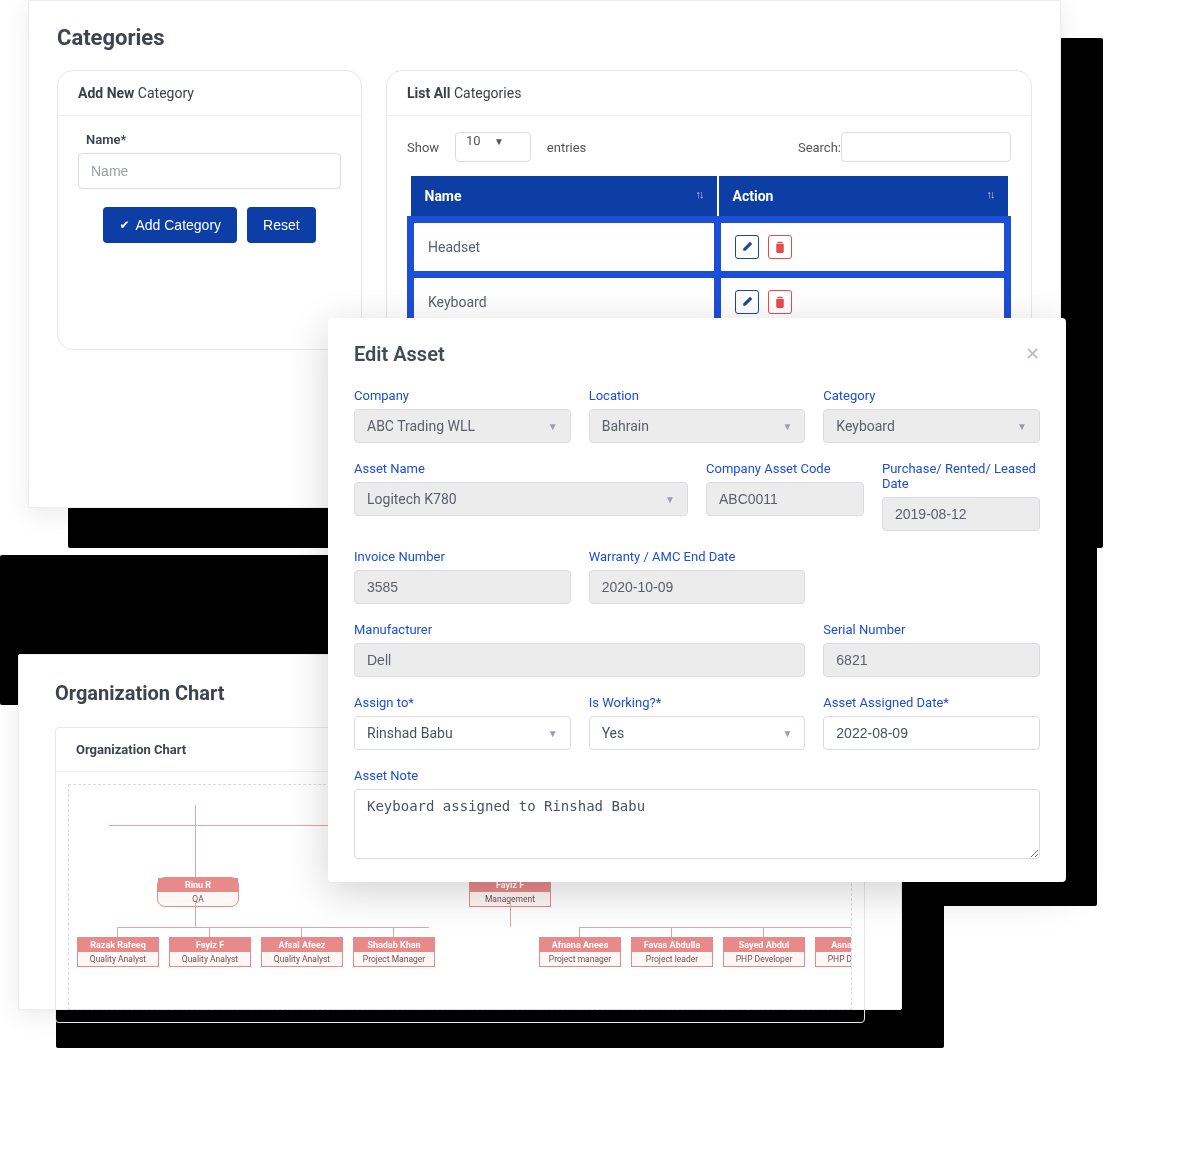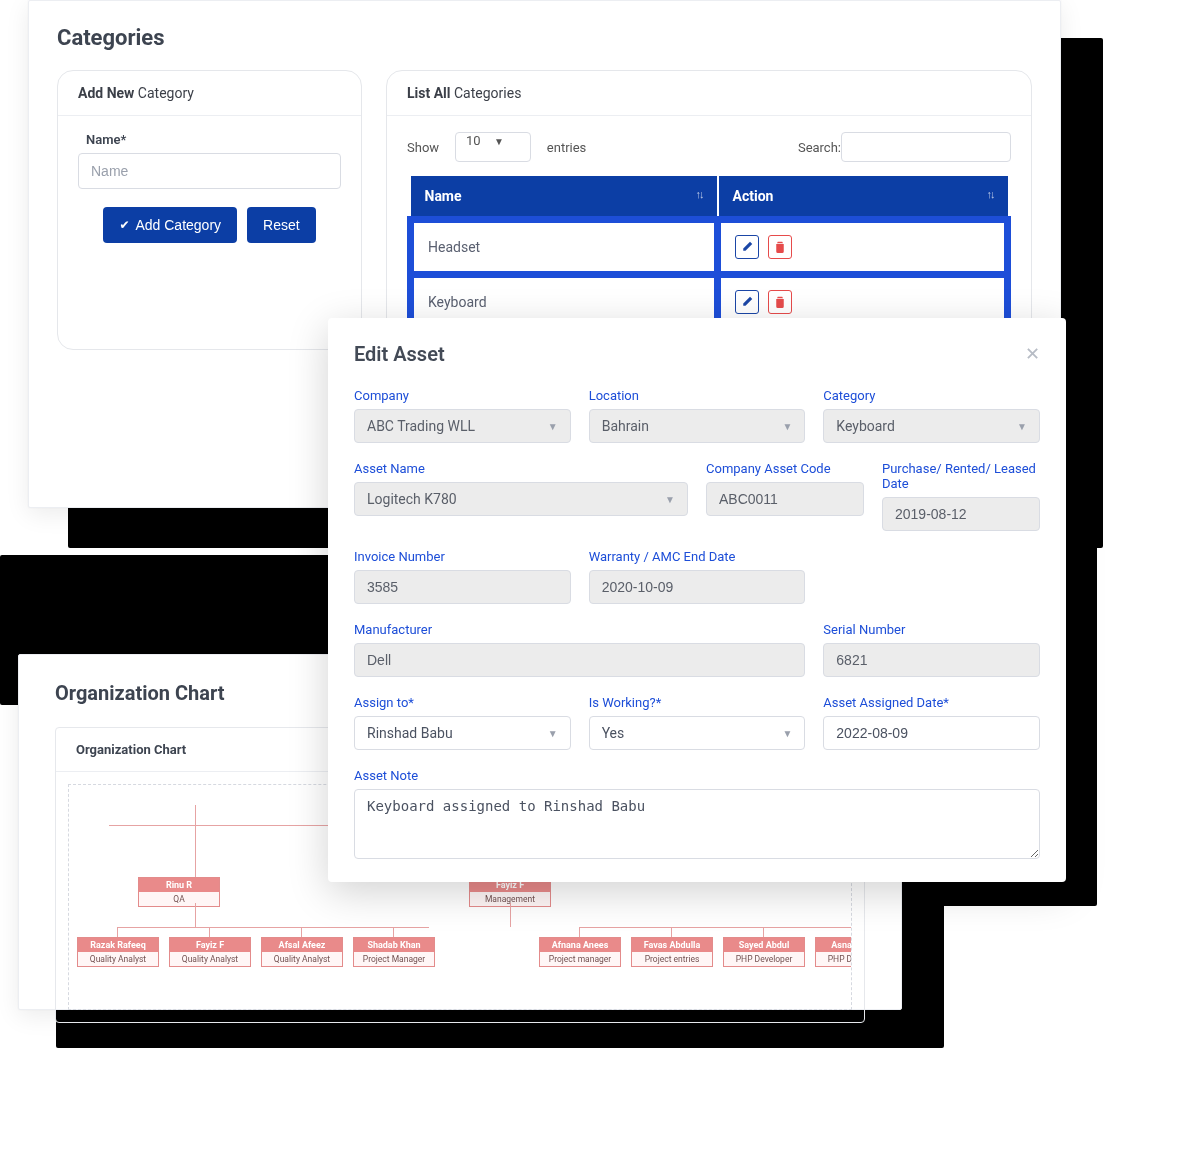--- a/index.html
+++ b/index.html
@@ -230,21 +230,21 @@
     </div>
   </div>
 </div>
 
 <div class="panel org-panel">
   <div class="org-title">Organization Chart</div>
   <div class="org-subcard">
     <div class="card-header">Organization Chart</div>
     <div class="org-canvas">
 
-      <div class="org-node" style="left:69px; top:92px;">
+      <div class="org-node" style="left:88px; top:92px;border-radius:8px;">
         <div class="n-top">Rinu R</div>
         <div class="n-bot">QA</div>
       </div>
       <div class="org-node" style="left:400px; top:92px;">
         <div class="n-top">Fayiz F</div>
         <div class="n-bot">Management</div>
       </div>
 
       <div class="org-line v" style="left:126px; top:20px; height:72px;"></div>
       <div class="org-line v" style="left:441px; top:20px; height:72px;"></div>
@@ -270,21 +270,21 @@
         <div class="n-top">Shadab Khan</div>
         <div class="n-bot">Project Manager</div>
       </div>
 
       <div class="org-node" style="left:470px; top:152px;">
         <div class="n-top">Afnana Anees</div>
         <div class="n-bot">Project manager</div>
       </div>
       <div class="org-node" style="left:562px; top:152px;">
         <div class="n-top">Favas Abdulla</div>
-        <div class="n-bot">Project entries</div>
+        <div class="n-bot">Project leader</div>
       </div>
       <div class="org-node" style="left:654px; top:152px;">
         <div class="n-top">Sayed Abdul</div>
         <div class="n-bot">PHP Developer</div>
       </div>
       <div class="org-node" style="left:746px; top:152px;">
         <div class="n-top">Asna Ameer</div>
         <div class="n-bot">PHP Developer</div>
       </div>
 

